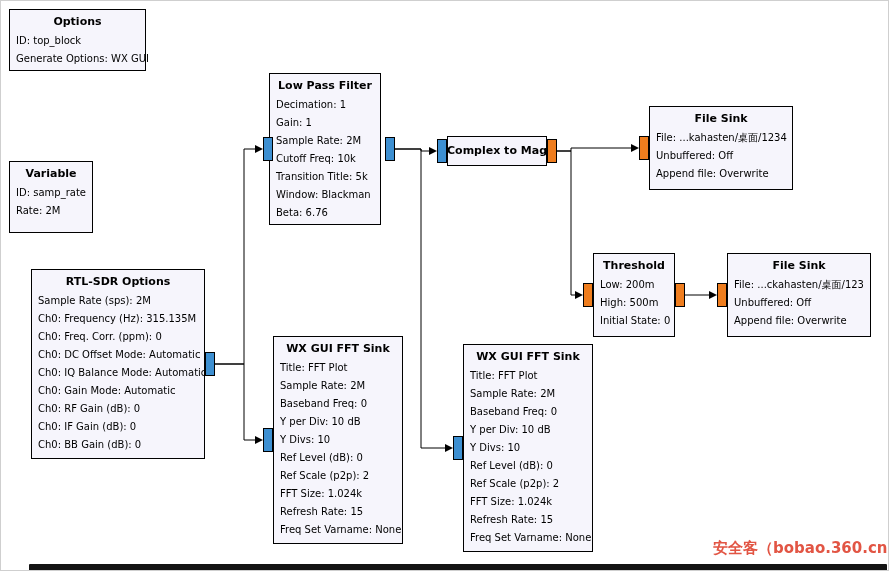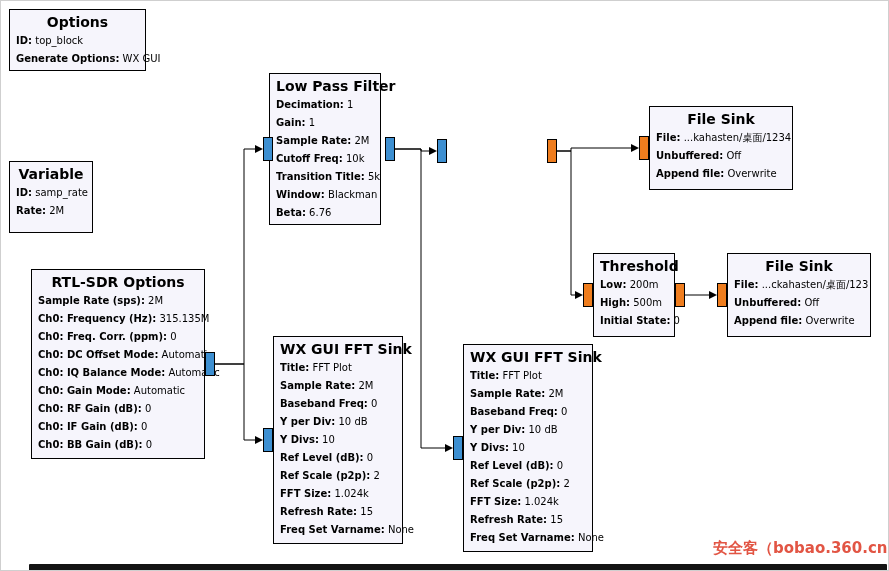--- a/index.html
+++ b/index.html
@@ -6,29 +6,29 @@
   html,body { background:#ffffff; }
   body { font-family:"DejaVu Sans","Liberation Sans",sans-serif; }
   #canvas {
     position:relative; width:889px; height:571px;
     background:#ffffff; overflow:hidden; border:1px solid #cfcfcf;
   }
   .block {
     position:absolute; background:#f6f5fc; border:1px solid #000000;
   }
   .block .title {
-    font-weight:bold; font-size:14px; line-height:16px;
+    font-weight:bold; font-size:11px; line-height:16px;
     text-align:center; padding:4px 6px 2px; white-space:nowrap; color:#000;
   }
   .block .params { padding-bottom:2px; }
   .param {
     font-size:10px; line-height:18px; padding:0 6px;
     white-space:nowrap; color:#000;
   }
-  .param b { font-weight:bold; }
+  .param b { font-weight:normal; }
   .block.center { display:flex; align-items:center; justify-content:center; }
   .block.center .title { padding:0; }
 
   
   #b-options  { left:8px;   top:8px;   width:137px; height:62px; }
   #b-variable { left:8px;   top:160px; width:84px;  height:72px; }
   #b-rtl      { left:30px;  top:268px; width:174px; height:190px; }
   #b-lpf      { left:268px; top:72px;  width:112px; height:152px; }
   #b-c2m      { left:446px; top:135px; width:100px; height:30px; }
   #b-fs1      { left:648px; top:105px; width:144px; height:84px; }
@@ -108,20 +108,23 @@
         <div class="param"><b>Decimation:</b><span> 1</span></div>
         <div class="param"><b>Gain:</b><span> 1</span></div>
         <div class="param"><b>Sample Rate:</b><span> 2M</span></div>
         <div class="param"><b>Cutoff Freq:</b><span> 10k</span></div>
         <div class="param"><b>Transition Title:</b><span> 5k</span></div>
         <div class="param"><b>Window:</b><span> Blackman</span></div>
         <div class="param"><b>Beta:</b><span> 6.76</span></div>
       </div>
   </div>
 
+  <div class="block center" id="b-c2m">
+    <div class="title">Complex to Mag</div>
+  </div>
 
   <div class="block" id="b-fs1">
     <div class="title">File Sink</div>
     <div class="params">
         <div class="param"><b>File:</b><span> ...kahasten/桌面/1234</span></div>
         <div class="param"><b>Unbuffered:</b><span> Off</span></div>
         <div class="param"><b>Append file:</b><span> Overwrite</span></div>
       </div>
   </div>
 

